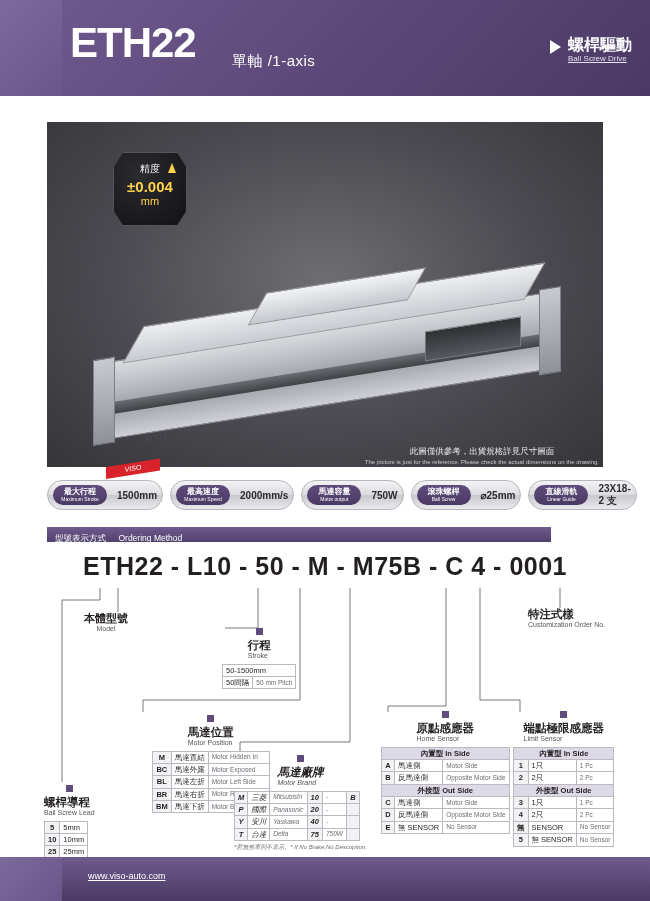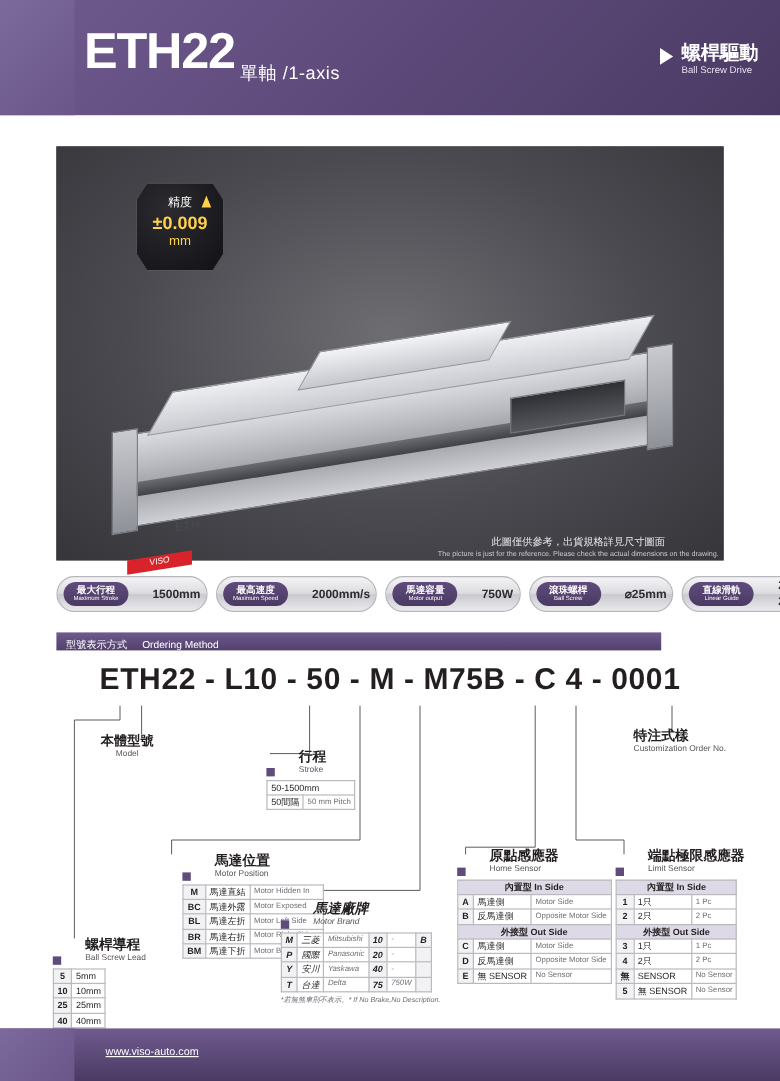--- a/index.html
+++ b/index.html
@@ -21,34 +21,34 @@
   .header .hdr-left-block {
     position:absolute; left:0; top:0; width:62px; height:96px;
     background: linear-gradient(135deg,#7d6a9c 0%,#6a5689 100%);
   }
   .hdr-model {
     position:absolute; left:70px; top:22px;
     font-size:42px; font-weight:bold; color:#ffffff; letter-spacing:-1px;
     line-height:1;
   }
   .hdr-axis {
-    position:absolute; left:200px; top:52px;
+    position:absolute; left:232px; top:52px;
     font-size:15px; color:#ffffff; letter-spacing:0.5px;
   }
   .hdr-right {
     position:absolute; right:18px; top:36px;
     display:flex; align-items:flex-start; gap:7px;
   }
   .hdr-tri {
     width:0;height:0;border-left:11px solid #ffffff;
     border-top:7px solid transparent;border-bottom:7px solid transparent;
     margin-top:4px;
   }
   .hdr-right-txt .l1 { font-size:16px; color:#fff; font-weight:bold; line-height:1.15; }
-  .hdr-right-txt .l2 { font-size:8px; color:#e5dff0; line-height:1.3; }
+  .hdr-right-txt .l2 { font-size:8px; color:#e5dff0; line-height:1.3;text-decoration:underline; }
 
   
   .photo-wrap {
     position:absolute; left:47px; top:122px; width:556px; height:345px;
     background:#3d3d42;
   }
   .photo-inner {
     position:absolute; left:0; top:0; width:556px; height:345px;
     background:
       radial-gradient(ellipse at 50% 45%, #6d6d72 0%, #4a4a50 55%, #35353a 100%);
@@ -123,21 +123,21 @@
 
   
   .specs {
     position:absolute; left:47px; top:480px; width:556px; height:30px;
     display:flex; gap:7px;
   }
   .pill {
     flex:1; height:30px; border-radius:15px;
     background: linear-gradient(180deg,#f4f4f6 0%,#dcdce0 48%,#c9c9ce 52%,#eaeaee 100%);
     border:1px solid #b6b6bc;
-    display:flex; align-items:center; padding:0 5px; gap:20px;
+    display:flex; align-items:center; padding:0 5px; gap:10px;
   }
   .pill .cap {
     background: linear-gradient(180deg,#5f4b7c,#4a3a63);
     color:#fff; border-radius:11px; padding:3px 6px; text-align:center; min-width:54px;
   }
   .pill .cap .c1 { font-size:8px; font-weight:bold; line-height:1.1; }
   .pill .cap .c2 { font-size:5px; line-height:1.2; }
   .pill .val { font-size:10px; font-weight:bold; color:#2b2b30; }
 
   
@@ -150,21 +150,21 @@
   .code-row {
     position:absolute; left:47px; top:552px; width:556px;
     text-align:center; font-size:25px; font-weight:bold; letter-spacing:0.5px;
   }
 
   
   .lines { position:absolute; left:0; top:0; width:650px; height:901px; pointer-events:none; }
 
   
   .lbl { position:absolute; }
-  .lbl .title { display:flex; align-items:flex-end; gap:20px; }
+  .lbl .title { display:flex; align-items:center; gap:4px;flex-direction:column; }
   .lbl .sq { width:7px;height:7px;background:#5f4b7c; margin-top:3px; flex:0 0 auto;}
   .lbl .tt1 { font-size:11.5px; font-weight:bold; color:#231f20; line-height:1.15; }
   .lbl .tt2 { font-size:7px; color:#55555c; line-height:1.2; }
 
   table.tb { border-collapse:collapse; margin-top:3px;padding-left:32px; }
   table.tb td {
     border:1px solid #b9b9bf; font-size:7.5px; padding:1px 3px; line-height:1.25;
     background:#fff; white-space:nowrap;
   }
   table.tb td.k { font-weight:bold; text-align:center; background:#f2f2f4; width:13px;}
@@ -216,21 +216,21 @@
       <div class="topface"></div>
       <div class="slider"></div>
       <div class="endplate-l"></div>
       <div class="endplate-r"></div>
       <div class="cutout"></div>
     </div>
 
     <div class="acc-badge">
       <div class="acc-arrow"></div>
       <div class="t1">精度</div>
-      <div class="t2">±0.009</div>
+      <div class="t2">±0.004</div>
       <div class="t3">mm</div>
     </div>
 
     <div class="photo-note">
       <div class="n1">此圖僅供參考，出貨規格詳見尺寸圖面</div>
       <div class="n2">The picture is just for the reference. Please check the actual dimensions on the drawing.</div>
     </div>
   </div>
 </div>
 

